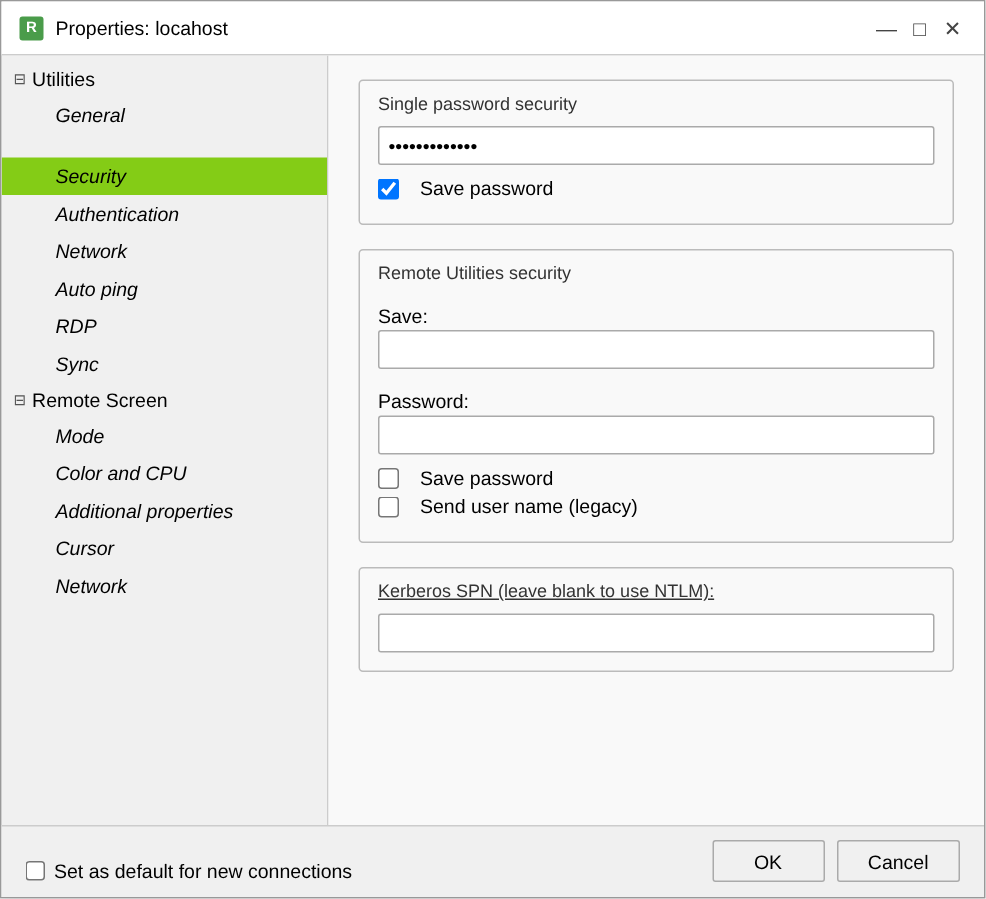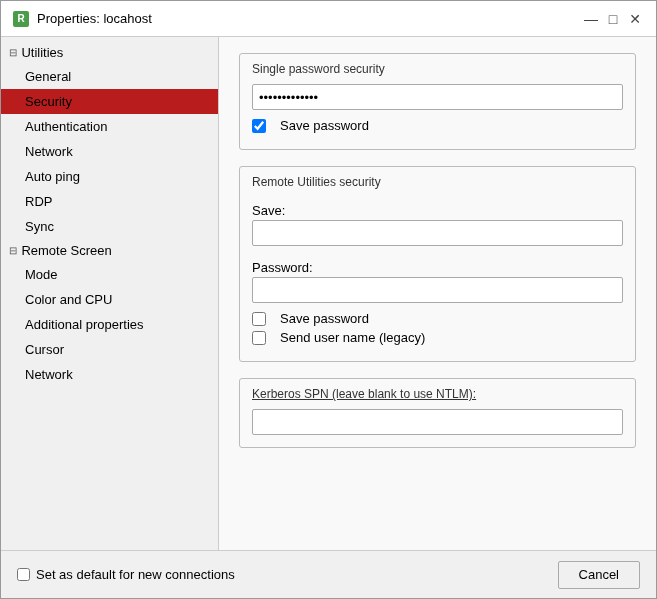--- a/index.html
+++ b/index.html
@@ -92,26 +92,28 @@
       align-items: center;
       gap: 4px;
       cursor: pointer;
       user-select: none;
     }
     .collapse-icon {
       font-size: 10px;
       color: #555;
     }
     .sidebar-item {
-      padding: 5px 8px 5px 24px;
-      cursor: pointer;
-      color: #000;
+      padding: 5px 8px 5px 36px;
+      cursor: pointer;
+      color: #000;
+      font-style: italic;
     }
     .sidebar-item.active {
-      background: #b91c1c;
+      background: #84cc16;
+      margin-top: 16px;
     }
 
     .main {
       flex: 1;
       padding: 16px 20px;
       background: #f9f9f9;
       overflow-y: auto;
     }
 
     .section-group {
@@ -187,21 +189,21 @@
       border-radius: 2px;
       padding: 2px 6px;
       font-size: 13px;
       background: white;
     }
 
     .footer {
       border-top: 1px solid #ccc;
       padding: 10px 16px;
       display: flex;
-      align-items: center;
+      align-items: flex-end;
       justify-content: space-between;
       background: #f0f0f0;
       height: 48px;
     }
     .footer-left {
       display: flex;
       align-items: center;
       gap: 6px;
     }
     .footer-buttons {
@@ -329,17 +331,18 @@
 
     </div>
   </div>
 
   <div class="footer">
     <div class="footer-left">
       <input type="checkbox" id="set-default" style="">
       <label for="set-default">Set as default for new connections</label>
     </div>
     <div class="footer-buttons">
+      <button class="btn primary">OK</button>
       <button class="btn">Cancel</button>
     </div>
   </div>
 
 </div>
 
 </body></html>

